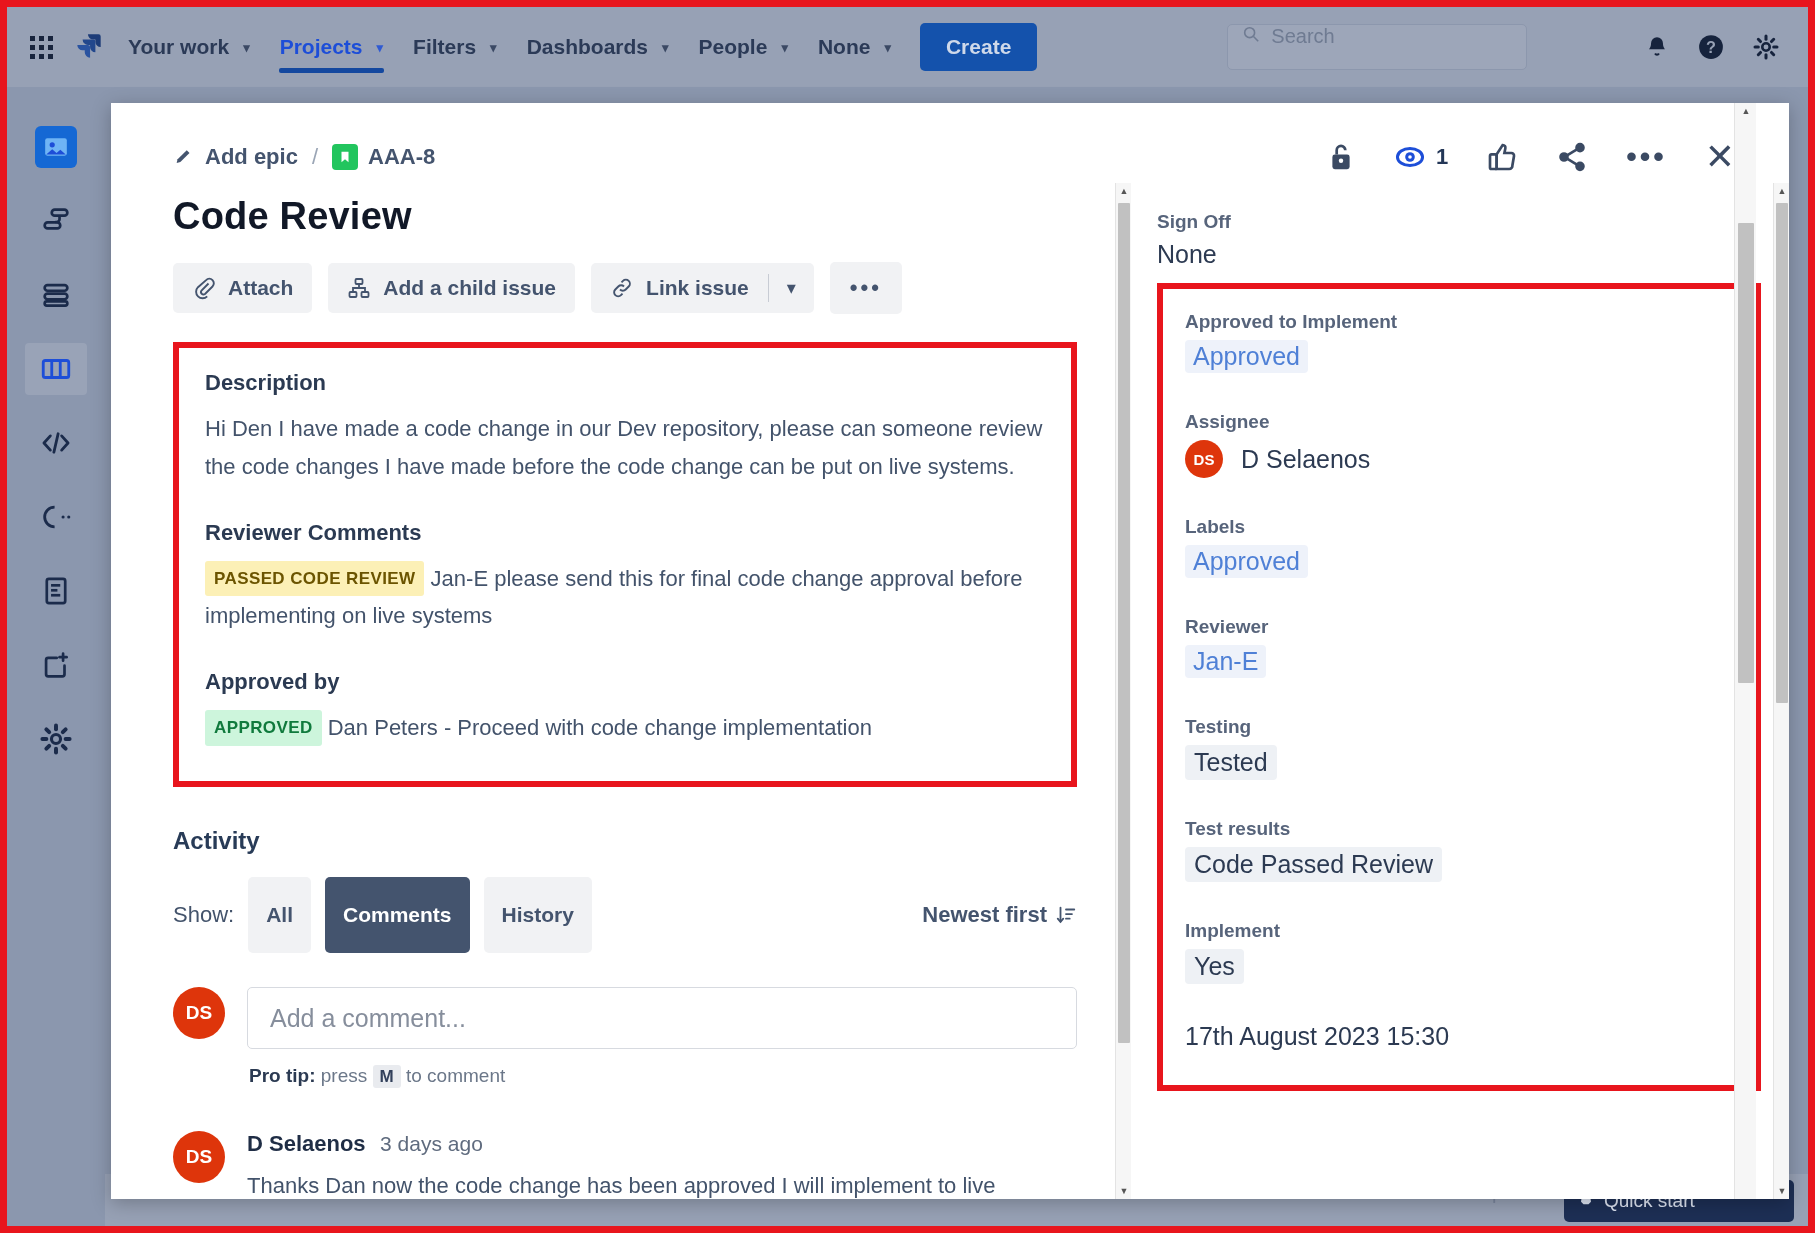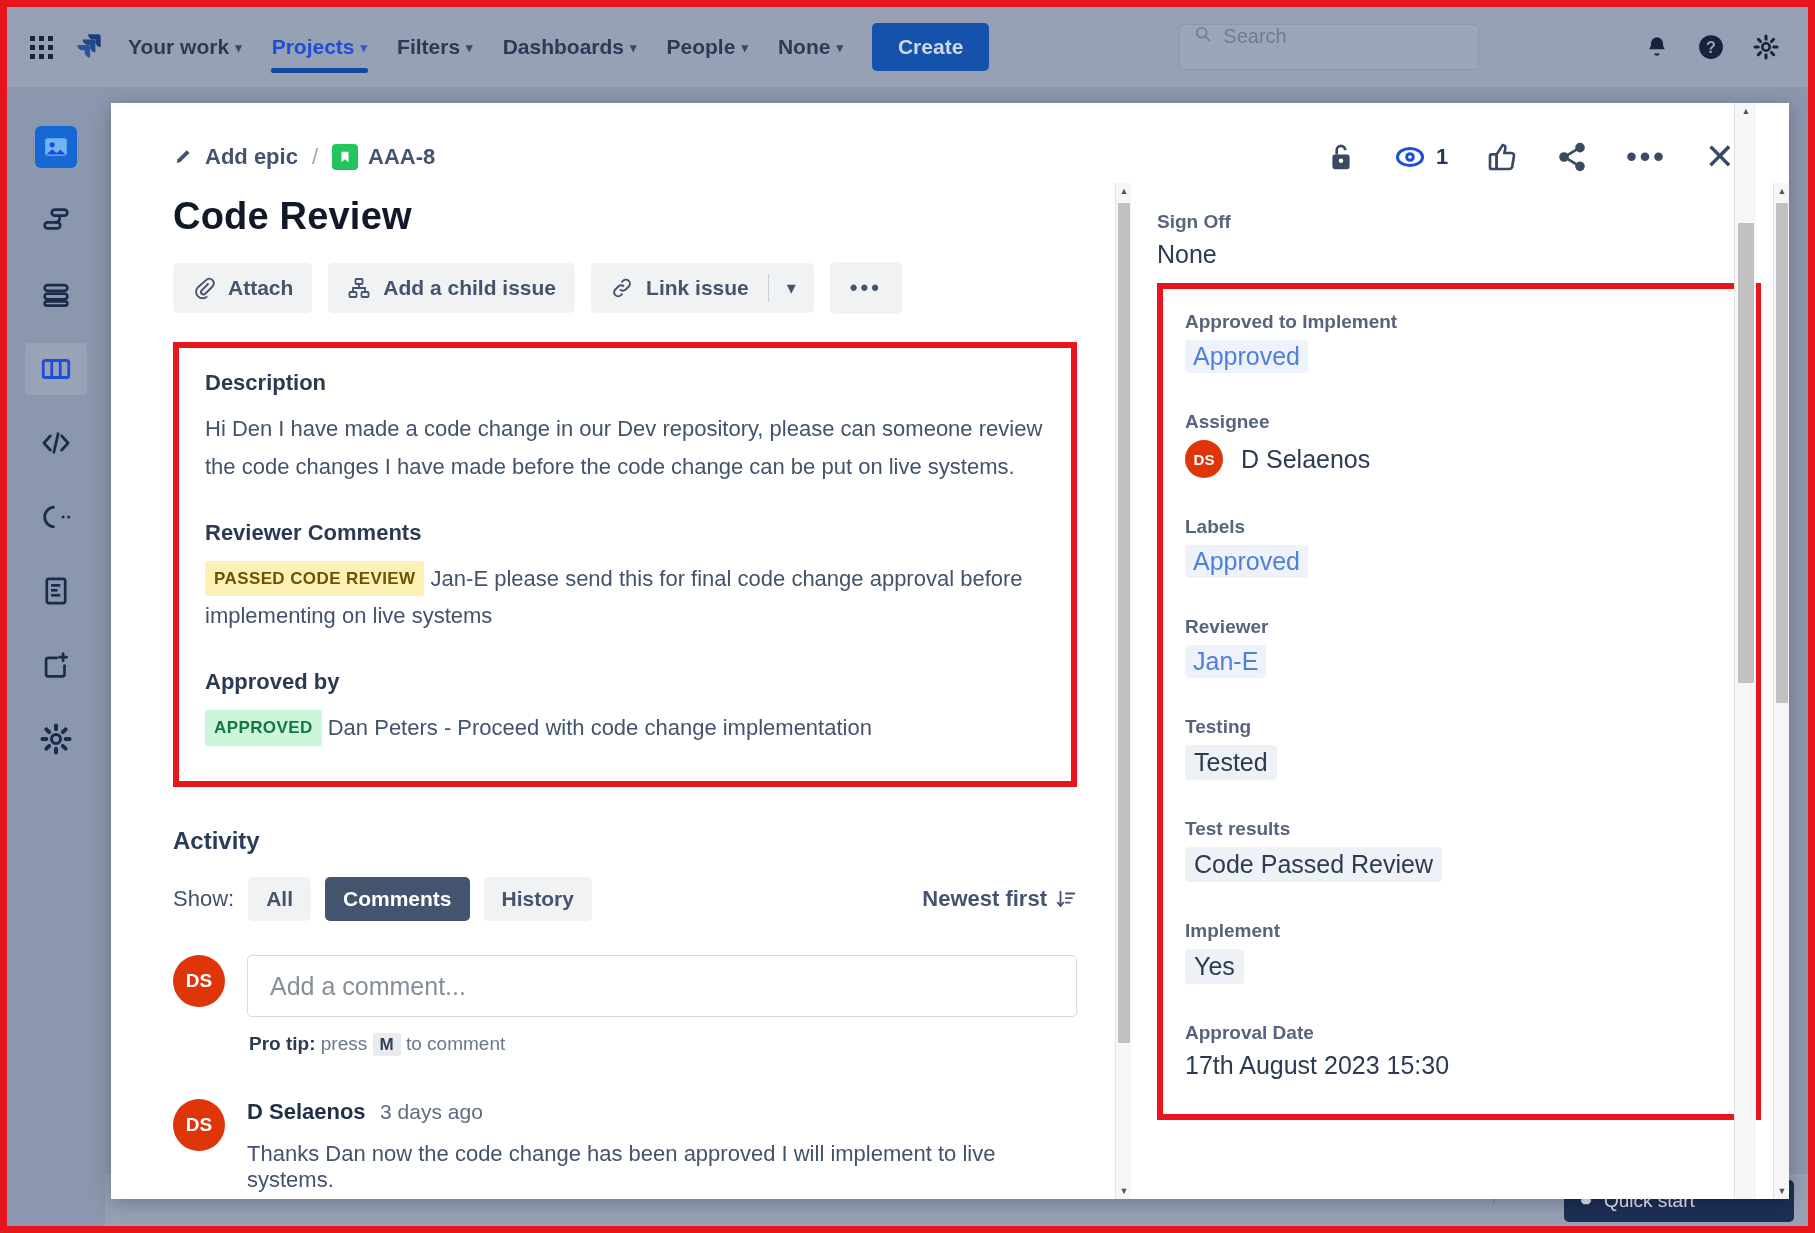--- a/index.html
+++ b/index.html
@@ -25,21 +25,21 @@
   .nav-icon-btn {
     width: 48px; height: 48px; display: flex; align-items: center;
     justify-content: center; color: #1c2c4c;
   }
   .grid-icon { display: grid; grid-template-columns: repeat(3,5px);
     grid-template-rows: repeat(3,5px); gap: 4px; }
   .grid-icon i { background: #18243d; display: block; width: 5px; height: 5px; }
   .jira-logo { width: 34px; height: 34px; }
   .navlink {
     font-size: 21px; color: #2b3a57; padding: 0 15px; height: 80px;
-    display: flex; align-items: center; gap: 6px; font-weight: 600;
+    display: flex; align-items: center; gap: 14px; font-weight: 600;
     position: relative; white-space: nowrap;
   }
   .navlink.active { color: #1d4ed8; }
   .navlink.active::after {
     content: ""; position: absolute; left: 14px; right: 14px; bottom: 14px;
     height: 5px; background: #14489f; border-radius: 2px;
   }
   .caret { font-size: 13px; opacity: .85; }
   .create-btn {
     background: #1452ac; color: #cfd9ea; font-size: 21px; font-weight: 700;
@@ -128,21 +128,21 @@
     font-size: 17px; font-weight: 700; letter-spacing: .4px; vertical-align: 2px; }
   .badge-yellow { background: #fcf0b6; color: #6b5400; }
   .badge-green { background: #cdf5dc; color: #107a3d; }
 
   
   .activity { margin: 40px 54px 0 0; }
   .act-title { font-size: 24px; font-weight: 700; color: #283b57; margin-bottom: 22px; }
   .show-row { display: flex; align-items: center; gap: 14px; }
   .show-lbl { font-size: 22px; color: #43536b; margin-right: 0; }
   .pill { font-size: 21px; font-weight: 700; color: #44546e; background: #f1f2f4;
-    border: none; border-radius: 5px; padding: 10px 18px; cursor: pointer; }
+    border: none; border-radius: 5px; padding: 26px 18px; cursor: pointer; }
   .pill.sel { background: #44546e; color: #fff; }
   .newest { margin-left: auto; font-size: 22px; color: #44546e; font-weight: 600;
     display: flex; align-items: center; gap: 8px; }
   .comment-row { display: flex; gap: 22px; margin-top: 34px; align-items: flex-start; }
   .avatar { width: 52px; height: 52px; border-radius: 50%; background: #de350b;
     color: #fff; font-size: 19px; font-weight: 700; display: flex;
     align-items: center; justify-content: center; flex: 0 0 auto; }
   .comment-input { flex: 1; height: 62px; border: 1.5px solid #d7dae0;
     border-radius: 5px; display: flex; align-items: center; padding: 0 22px;
     font-size: 25px; color: #868e9c; background: #fff; }
@@ -558,21 +558,20 @@
           </div>
           <div class="fld-gap"></div>
 
           <div class="fld">
             <div class="fld-lbl">Implement</div>
             <div class="fld-val chip">Yes</div>
           </div>
           <div class="fld-gap"></div>
 
           <div class="fld">
-            <div class="fld-lbl">Approval Date</div>
             <div class="fld-val">17th August 2023 15:30</div>
           </div>
         </div>
 
         <div class="vscroll" style="right:0;top:0;bottom:0;">
           <div class="arrow" style="top:0">▲</div>
           <div class="thumb" style="top:20px;height:500px;"></div>
           <div class="arrow" style="bottom:0">▼</div>
         </div>
       </div>

